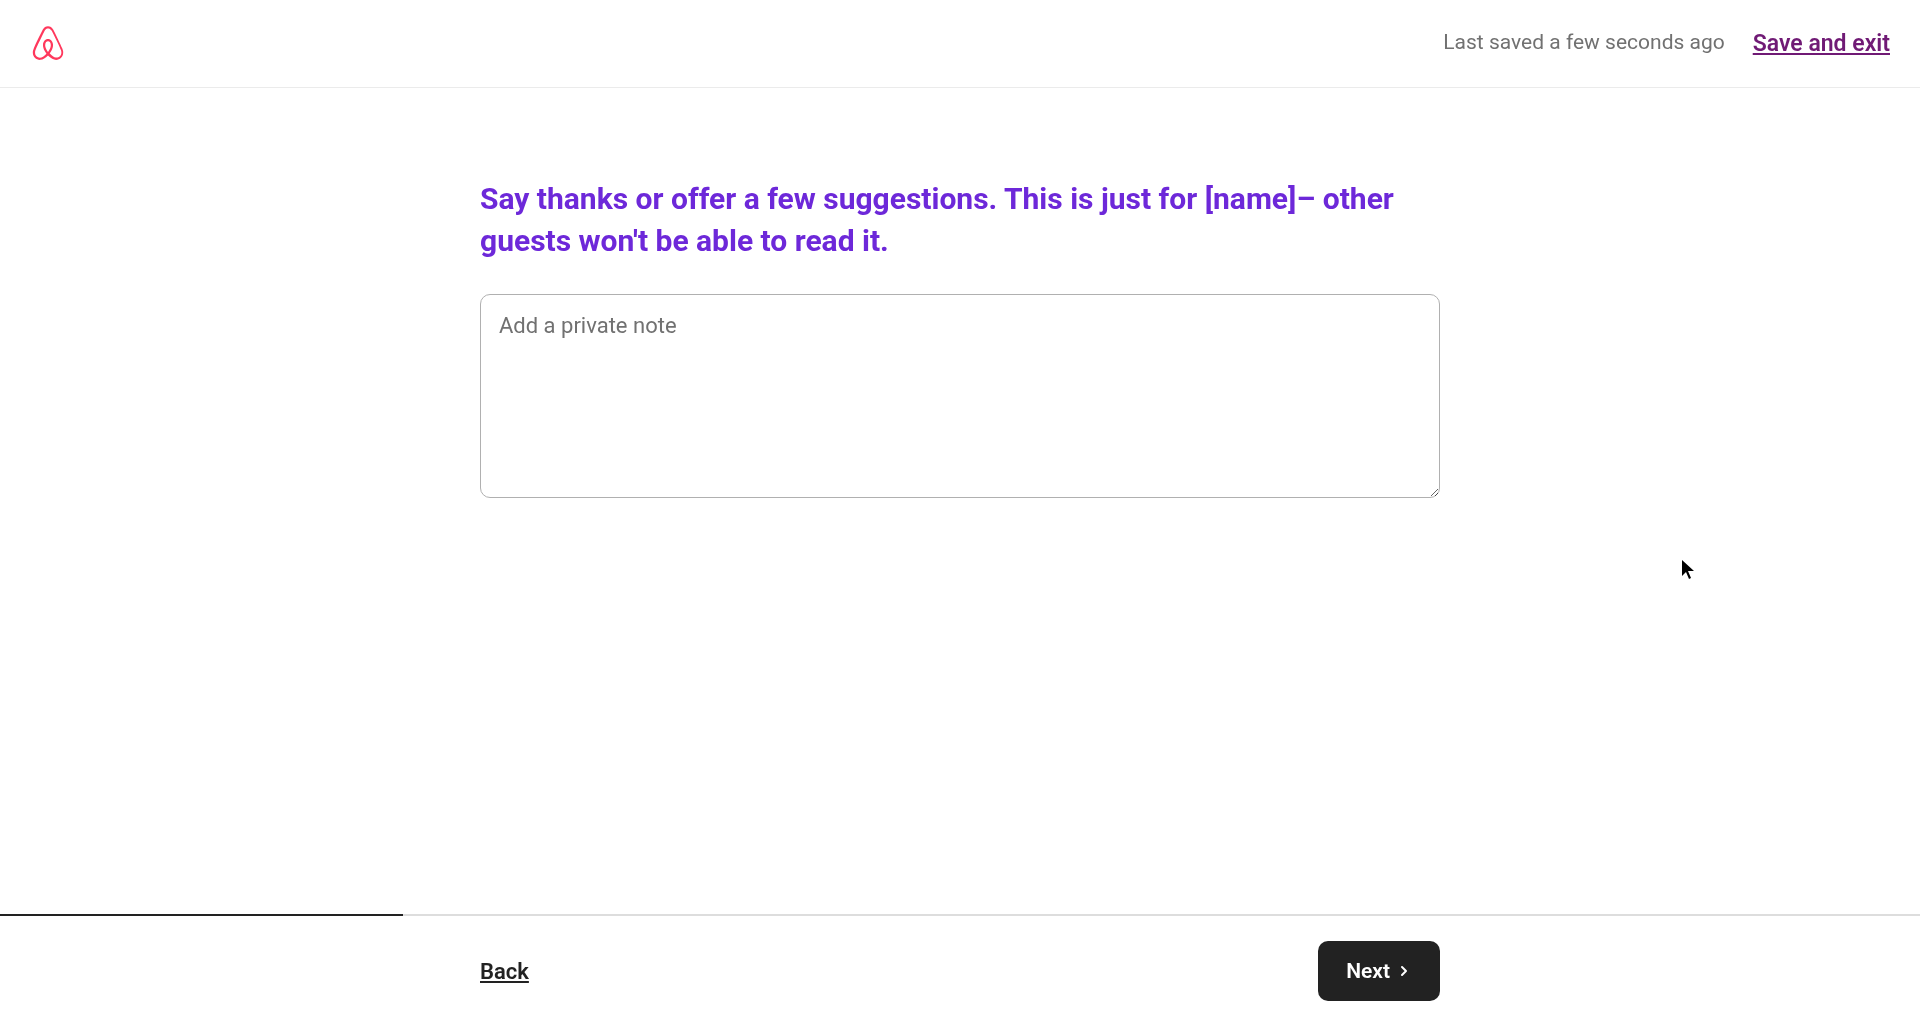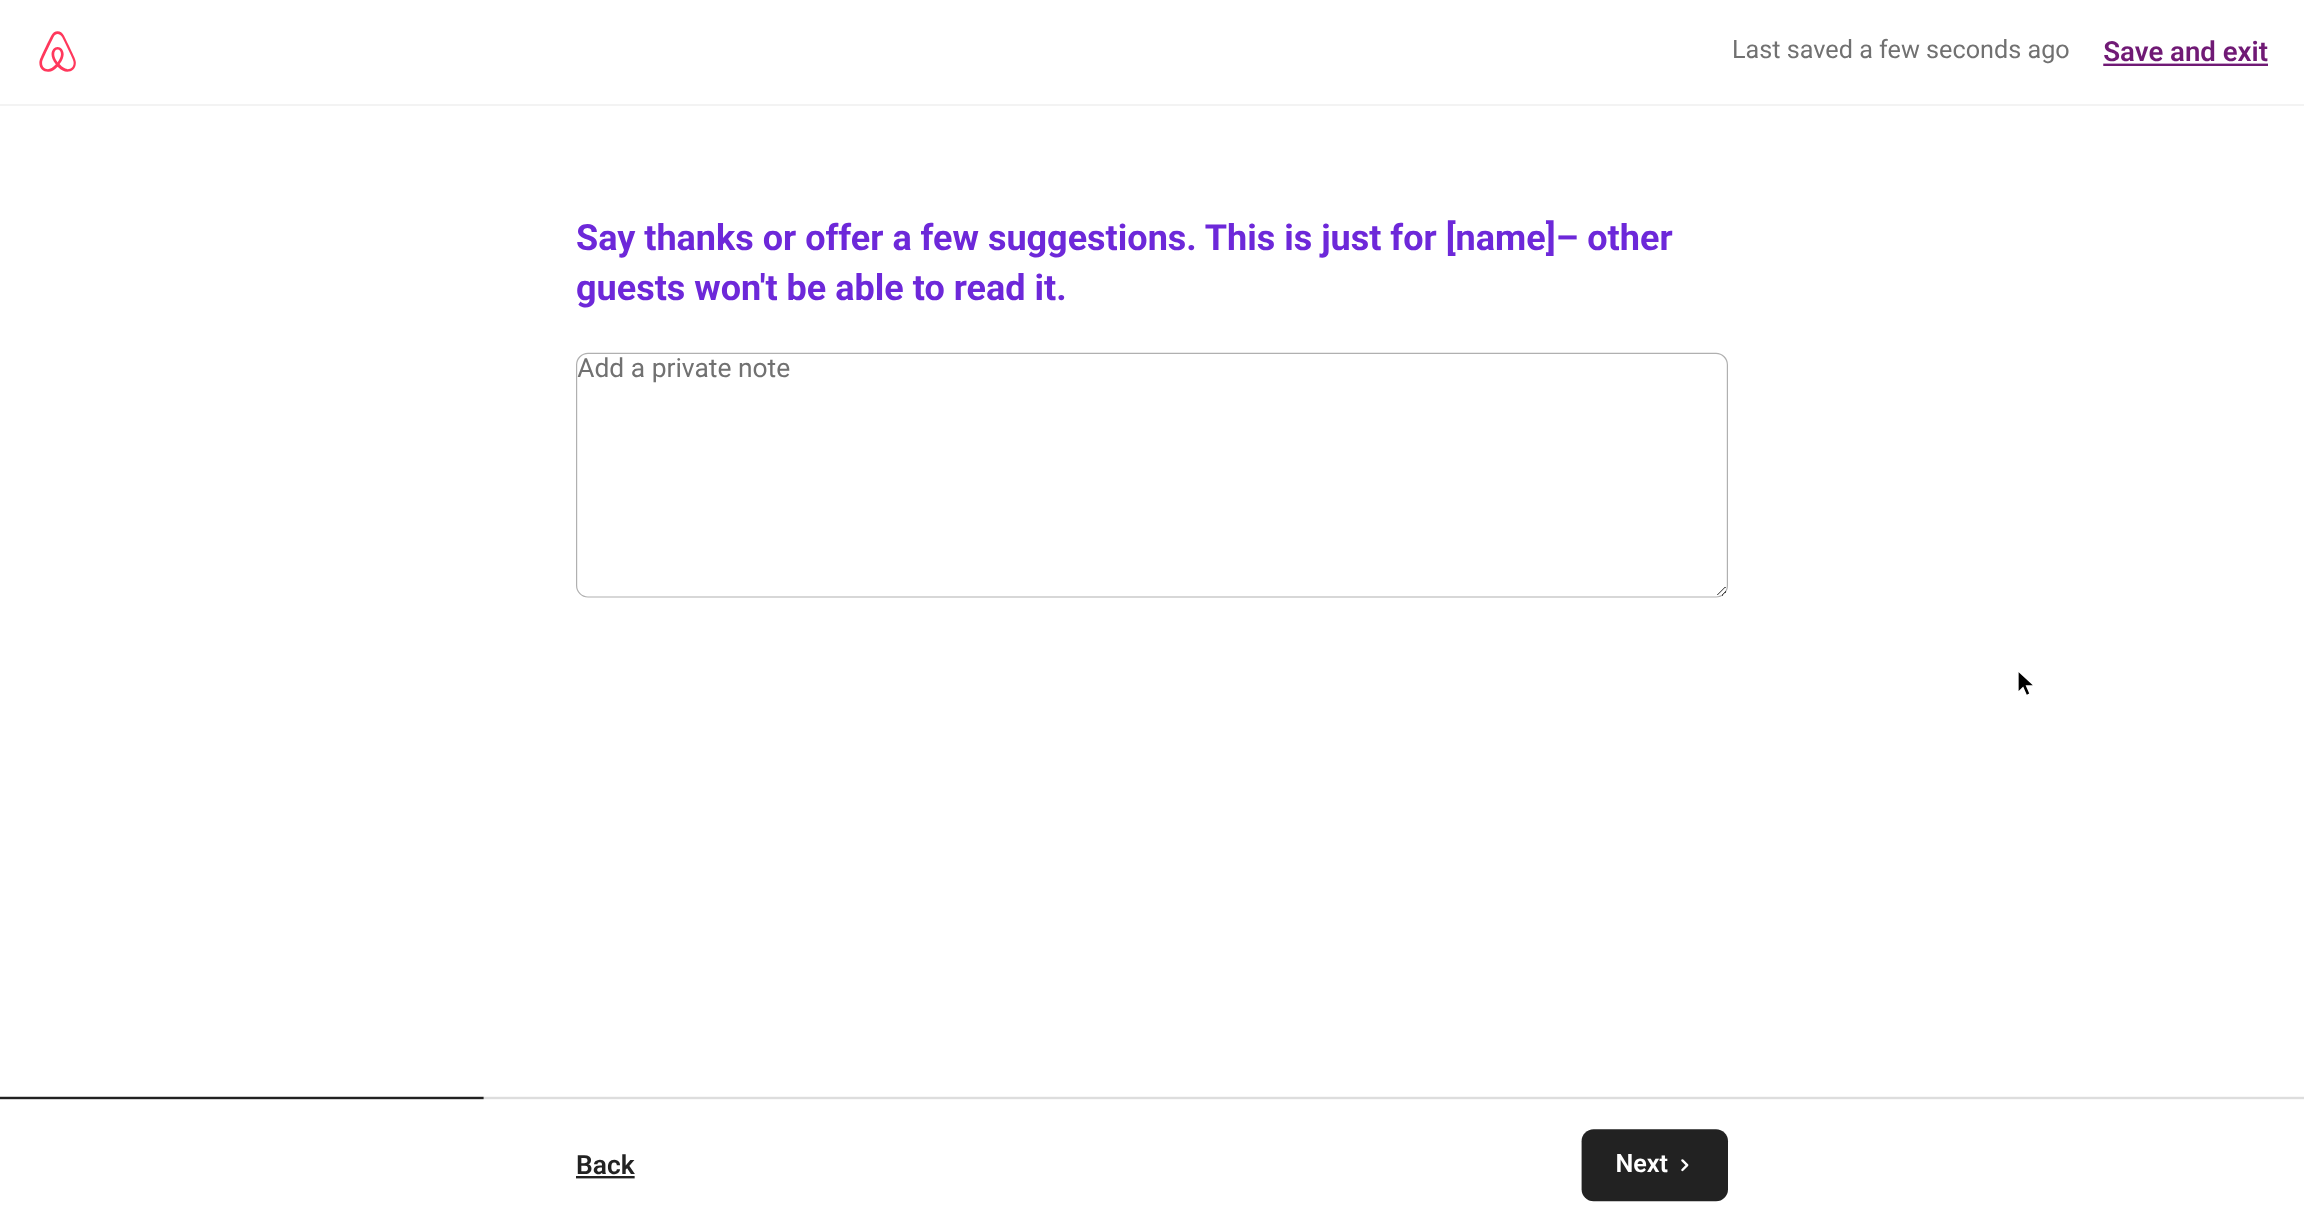--- a/index.html
+++ b/index.html
@@ -66,20 +66,21 @@
     .subtitle {
       font-size: 30px;
       color: #6d28d9;
       line-height: 1.4;
       margin-bottom: 32px;
       font-weight: 700;
     }
     .note-textarea {
       width: 100%;
       height: 204px;
+      padding: 18px;
       font-size: 22px;
       font-family: inherit;
       border: 1px solid #b0b0b0;
       border-radius: 10px;
       resize: vertical;
       color: #222222;
     }
     .note-textarea::placeholder {
       color: #717171;
     }

